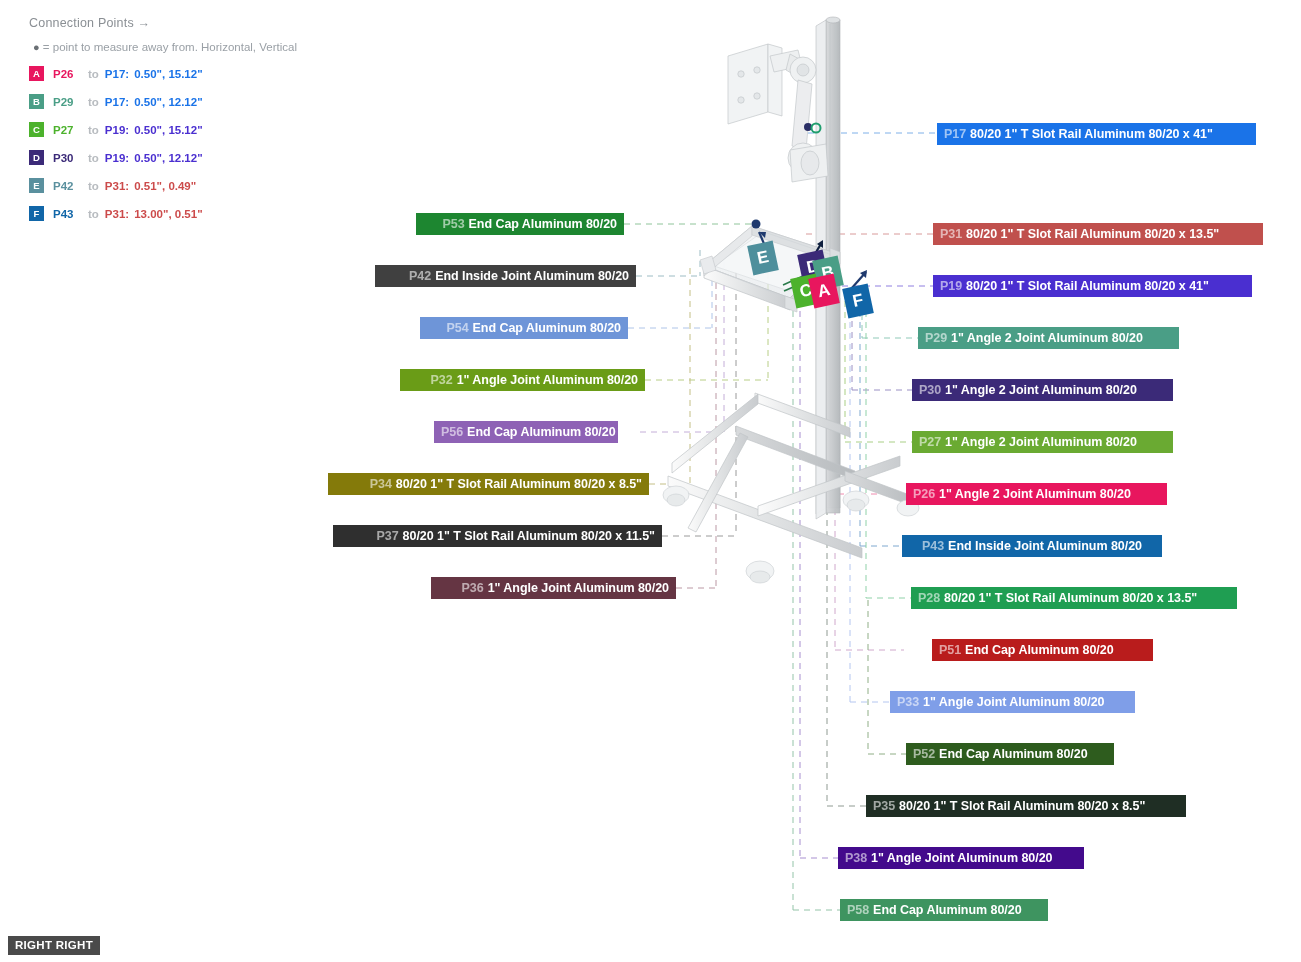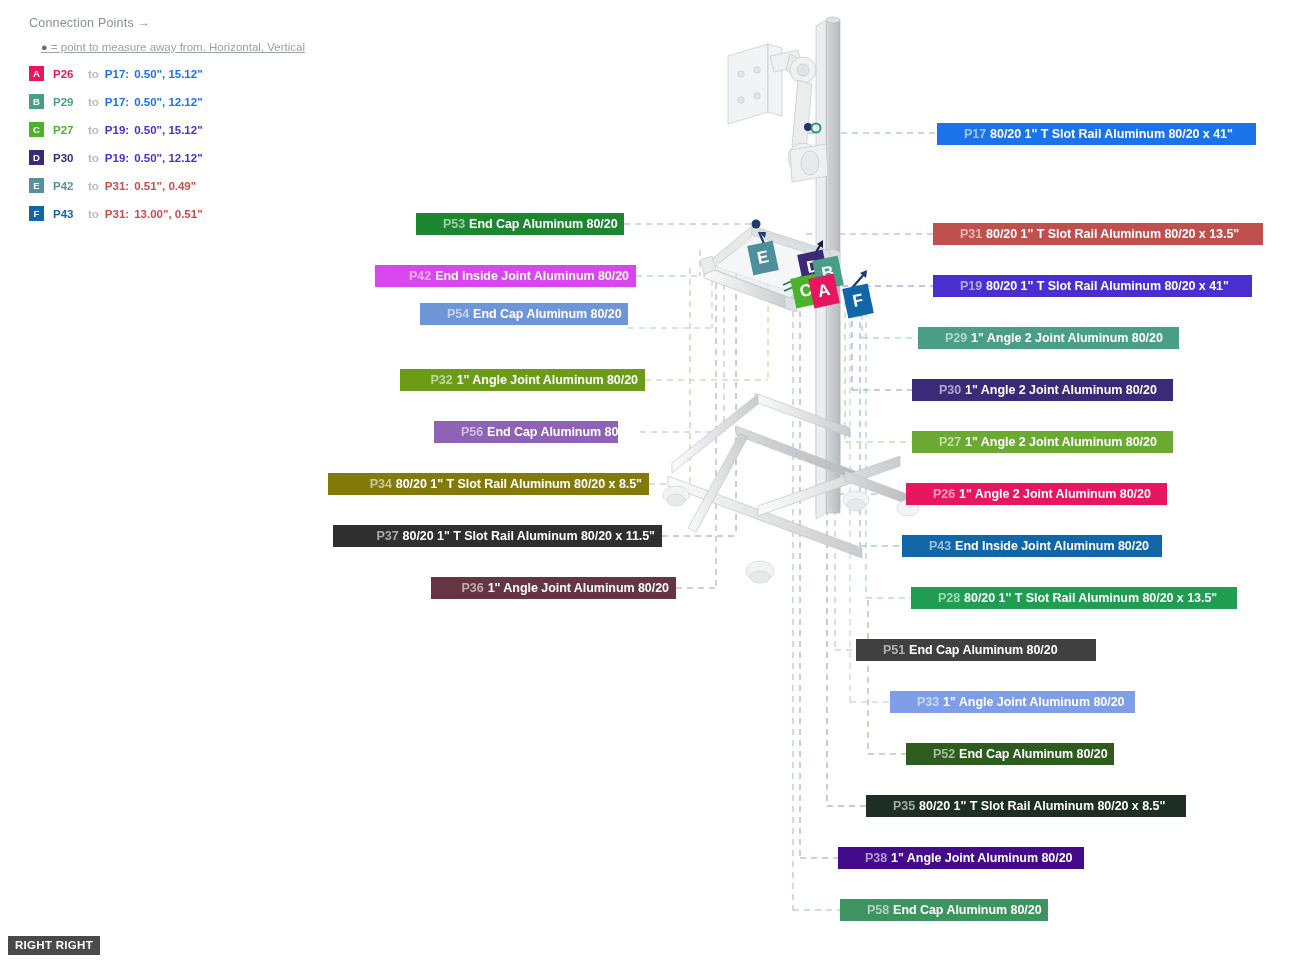--- a/index.html
+++ b/index.html
@@ -10,21 +10,21 @@
     -webkit-font-smoothing:antialiased;
   }
   #stage{position:absolute;left:0;top:0;width:1301px;height:962px;}
 
   
   #legend{position:absolute;left:29px;top:16px;width:330px;}
   .legend-title{
     font-size:12.5px;color:#8a8f94;letter-spacing:.2px;margin:0 0 11px 0;line-height:14px;
   }
   .legend-sub{
-    font-size:11.5px;color:#9aa0a6;margin:0 0 12px 12px;line-height:13px;text-decoration:underline;
+    font-size:11.5px;color:#9aa0a6;margin:0 0 12px 4px;line-height:13px;
   }
   .legend-sub .dotglyph{color:#6b7075;font-size:11px;}
   .legend-row{
     display:flex;align-items:center;height:15px;margin-bottom:13px;
     font-size:11.5px;font-weight:bold;white-space:nowrap;
   }
   .lbadge{
     display:inline-flex;align-items:center;justify-content:center;
     width:15px;height:15px;color:#fff;font-size:9.5px;font-weight:bold;
     margin-right:9px;flex:0 0 auto;
@@ -33,21 +33,21 @@
   .legend-row .to{color:#b8bcc0;font-weight:bold;margin:0 6px;}
   .legend-row .target{margin-right:5px;}
   .legend-row .dims{font-weight:bold;}
 
   
   .plabel{
     position:absolute;height:22px;line-height:22px;
     color:#ffffff;font-size:12.5px;font-weight:bold;white-space:nowrap;
     padding:0 7px;box-sizing:border-box;letter-spacing:-0.05px;
   }
-  .plabel .pid{opacity:.58;margin-right:4px;font-weight:bold;margin-left:20px;}
+  .plabel .pid{opacity:.58;margin-right:4px;font-weight:bold;}
   .plabel.right-col{text-align:left;}
   .plabel.left-col{text-align:right;}
 
   
   #leaders{position:absolute;left:0;top:0;width:1301px;height:962px;pointer-events:none;}
 
   
   #model{position:absolute;left:640px;top:8px;width:300px;height:620px;}
 
   
@@ -293,33 +293,33 @@
   </div>
 
   <div id="labels-right">
       <div class="plabel right-col" style="left: 937px; top: 123px; width: 319px; background: rgb(26, 115, 232);"><span class="pid">P17</span><span>80/20 1" T Slot Rail Aluminum 80/20 x 41"</span></div>
       <div class="plabel right-col" style="left: 933px; top: 223px; width: 330px; background: rgb(192, 80, 77);"><span class="pid">P31</span><span>80/20 1" T Slot Rail Aluminum 80/20 x 13.5"</span></div>
       <div class="plabel right-col" style="left: 933px; top: 275px; width: 319px; background: rgb(74, 47, 208);"><span class="pid">P19</span><span>80/20 1" T Slot Rail Aluminum 80/20 x 41"</span></div>
       <div class="plabel right-col" style="left: 918px; top: 327px; width: 261px; background: rgb(74, 158, 134);"><span class="pid">P29</span><span>1" Angle 2 Joint Aluminum 80/20</span></div>
       <div class="plabel right-col" style="left: 912px; top: 379px; width: 261px; background: rgb(59, 42, 120);"><span class="pid">P30</span><span>1" Angle 2 Joint Aluminum 80/20</span></div>
       <div class="plabel right-col" style="left: 912px; top: 431px; width: 261px; background: rgb(106, 170, 50);"><span class="pid">P27</span><span>1" Angle 2 Joint Aluminum 80/20</span></div>
       <div class="plabel right-col" style="left: 906px; top: 483px; width: 261px; background: rgb(232, 22, 94);"><span class="pid">P26</span><span>1" Angle 2 Joint Aluminum 80/20</span></div>
-      <div class="plabel right-col" style="left: 902px; top: 535px; width: 260px; background: rgb(17, 102, 168);"><span class="pid">P43</span><span>End Inside Joint  Aluminum 80/20</span></div>
+      <div class="plabel right-col" style="left: 902px; top: 535px; width: 260px; background: rgb(17, 102, 168); text-align: center;"><span class="pid">P43</span><span>End Inside Joint  Aluminum 80/20</span></div>
       <div class="plabel right-col" style="left: 911px; top: 587px; width: 326px; background: rgb(31, 158, 82);"><span class="pid">P28</span><span>80/20 1" T Slot Rail Aluminum 80/20 x 13.5"</span></div>
-      <div class="plabel right-col" style="left: 856px; top: 639px; width: 240px; background: #404040;"><span class="pid">P51</span><span>End Cap Aluminum 80/20</span></div>
+      <div class="plabel right-col" style="left: 932px; top: 639px; width: 221px; background: #b91c1c;"><span class="pid">P51</span><span>End Cap Aluminum 80/20</span></div>
       <div class="plabel right-col" style="left: 890px; top: 691px; width: 245px; background: rgb(127, 158, 232);"><span class="pid">P33</span><span>1" Angle Joint Aluminum 80/20</span></div>
       <div class="plabel right-col" style="left: 906px; top: 743px; width: 208px; background: rgb(46, 92, 30);"><span class="pid">P52</span><span>End Cap Aluminum 80/20</span></div>
       <div class="plabel right-col" style="left: 866px; top: 795px; width: 320px; background: rgb(31, 46, 36);"><span class="pid">P35</span><span>80/20 1" T Slot Rail Aluminum 80/20 x 8.5"</span></div>
       <div class="plabel right-col" style="left: 838px; top: 847px; width: 246px; background: rgb(67, 10, 140);"><span class="pid">P38</span><span>1" Angle Joint Aluminum 80/20</span></div>
       <div class="plabel right-col" style="left: 840px; top: 899px; width: 208px; background: rgb(62, 148, 96);"><span class="pid">P58</span><span>End Cap Aluminum 80/20</span></div>
     </div>
   <div id="labels-left">
       <div class="plabel left-col" style="left: 416px; top: 213px; width: 208px; background: rgb(29, 134, 48);"><span class="pid">P53</span><span>End Cap Aluminum 80/20</span></div>
-      <div class="plabel left-col" style="left: 375px; top: 265px; width: 261px; background: #d946ef;"><span class="pid">P42</span><span>End Inside Joint  Aluminum 80/20</span></div>
-      <div class="plabel left-col" style="left: 420px; top: 303px; width: 208px; background: rgb(110, 149, 216);"><span class="pid">P54</span><span>End Cap Aluminum 80/20</span></div>
+      <div class="plabel left-col" style="left: 375px; top: 265px; width: 261px; background: #404040;"><span class="pid">P42</span><span>End Inside Joint  Aluminum 80/20</span></div>
+      <div class="plabel left-col" style="left: 420px; top: 317px; width: 208px; background: rgb(110, 149, 216);"><span class="pid">P54</span><span>End Cap Aluminum 80/20</span></div>
       <div class="plabel left-col" style="left: 400px; top: 369px; width: 245px; background: rgb(106, 156, 23);"><span class="pid">P32</span><span>1" Angle Joint Aluminum 80/20</span></div>
       <div class="plabel left-col" style="left: 434px; top: 421px; width: 184px; background: rgb(142, 98, 181);"><span class="pid">P56</span><span>End Cap Aluminum 80/20</span></div>
       <div class="plabel left-col" style="left: 328px; top: 473px; width: 321px; background: rgb(132, 122, 10);"><span class="pid">P34</span><span>80/20 1" T Slot Rail Aluminum 80/20 x 8.5"</span></div>
       <div class="plabel left-col" style="left: 333px; top: 525px; width: 329px; background: rgb(47, 47, 47);"><span class="pid">P37</span><span>80/20 1" T Slot Rail Aluminum 80/20 x 11.5"</span></div>
       <div class="plabel left-col" style="left: 431px; top: 577px; width: 245px; background: rgb(101, 53, 67);"><span class="pid">P36</span><span>1" Angle Joint Aluminum 80/20</span></div>
     </div>
 
   <div id="viewbadge">RIGHT RIGHT</div>
 
 </div>

